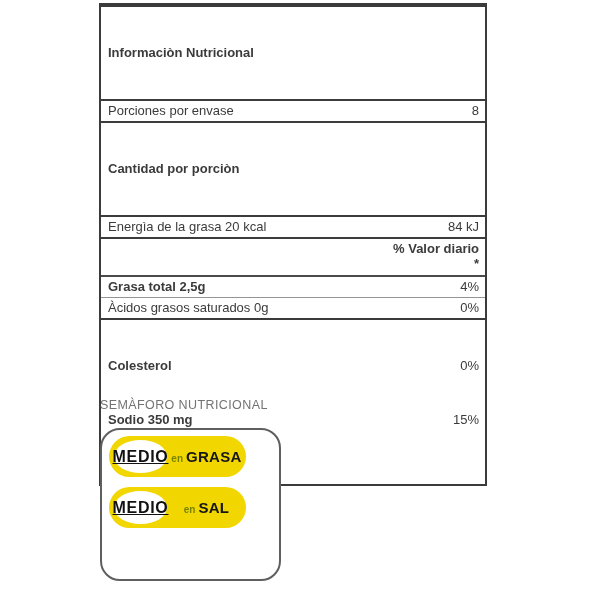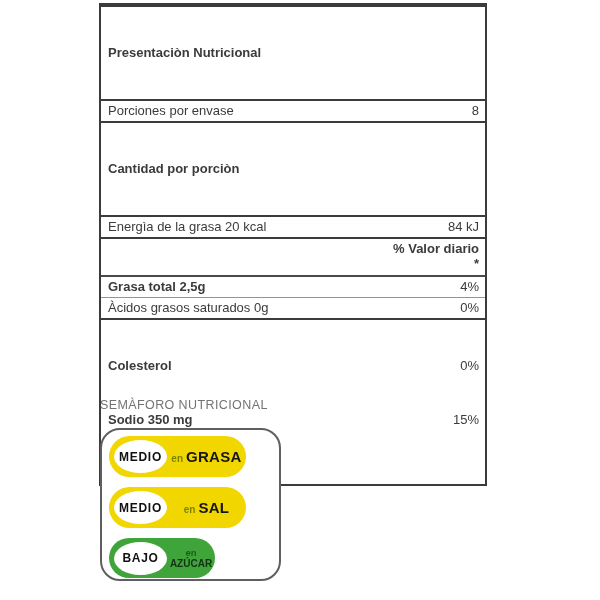--- a/index.html
+++ b/index.html
@@ -33,38 +33,38 @@
     border:2px solid #5f5f5f;border-radius:20px;background:#fff;
     box-sizing:border-box;padding:6px 0 0 7px;
   }
   .pill{
     width:137px;height:41px;border-radius:21px;
     display:flex;align-items:center;margin-bottom:10px;
   }
   .pill .oval{
     width:53px;height:33px;margin-left:5px;background:#ffffff;border-radius:50%;
     display:flex;align-items:center;justify-content:center;
-    font-weight:bold;font-size:12px;letter-spacing:0.7px;color:#111111;
+    font-weight:bold;font-size:16px;letter-spacing:0.7px;color:#111111;text-decoration:underline;
   }
   .pill .plabel{flex:1;text-align:center;}
   .plabel .en{font-size:10px;font-weight:bold;color:#778400;margin-right:3px;}
   .plabel .nut{font-size:15px;font-weight:bold;color:#161616;letter-spacing:0.3px;}
   .pill.green-pill{width:106px;height:40px;margin-bottom:0;}
   .pill.green-pill .plabel{display:flex;flex-direction:column;line-height:11px;align-items:center;}
   .pill.green-pill .en{color:#1d5c1d;margin:0;font-size:9.5px;}
   .pill.green-pill .nut{font-size:10px;color:#143314;letter-spacing:0;}
 </style>
 </head>
 <body>
 
 <div class="ntable">
 
 
   <div class="row bt2">
-    <div><span class="bold">Presentaciòn Nutricional</span></div>
+    <div><span class="bold">Informaciòn Nutricional</span></div>
   </div>
 
   <div class="row flex bt2">
     <span>Porciones por envase</span>
     <span class="val">8</span>
   </div>
 
   <div class="row bt2">
     <div><span class="bold">Cantidad por porciòn</span></div>
   </div>
@@ -120,23 +120,14 @@
 
   <div class="pill" style="background-color: rgb(242, 214, 0);">
     <div class="oval">
       <span>MEDIO</span>
     </div>
     <div class="plabel">
       <span class="en">en</span><span class="nut">SAL</span>
     </div>
   </div>
 
-  <div class="pill green-pill" style="background-color: rgb(63, 165, 58);">
-    <div class="oval">
-      <span>BAJO</span>
-    </div>
-    <div class="plabel">
-      <span class="en">en</span>
-        <span class="nut">AZÚCAR</span>
-    </div>
-  </div>
 
 </div>
 
 </body></html>

